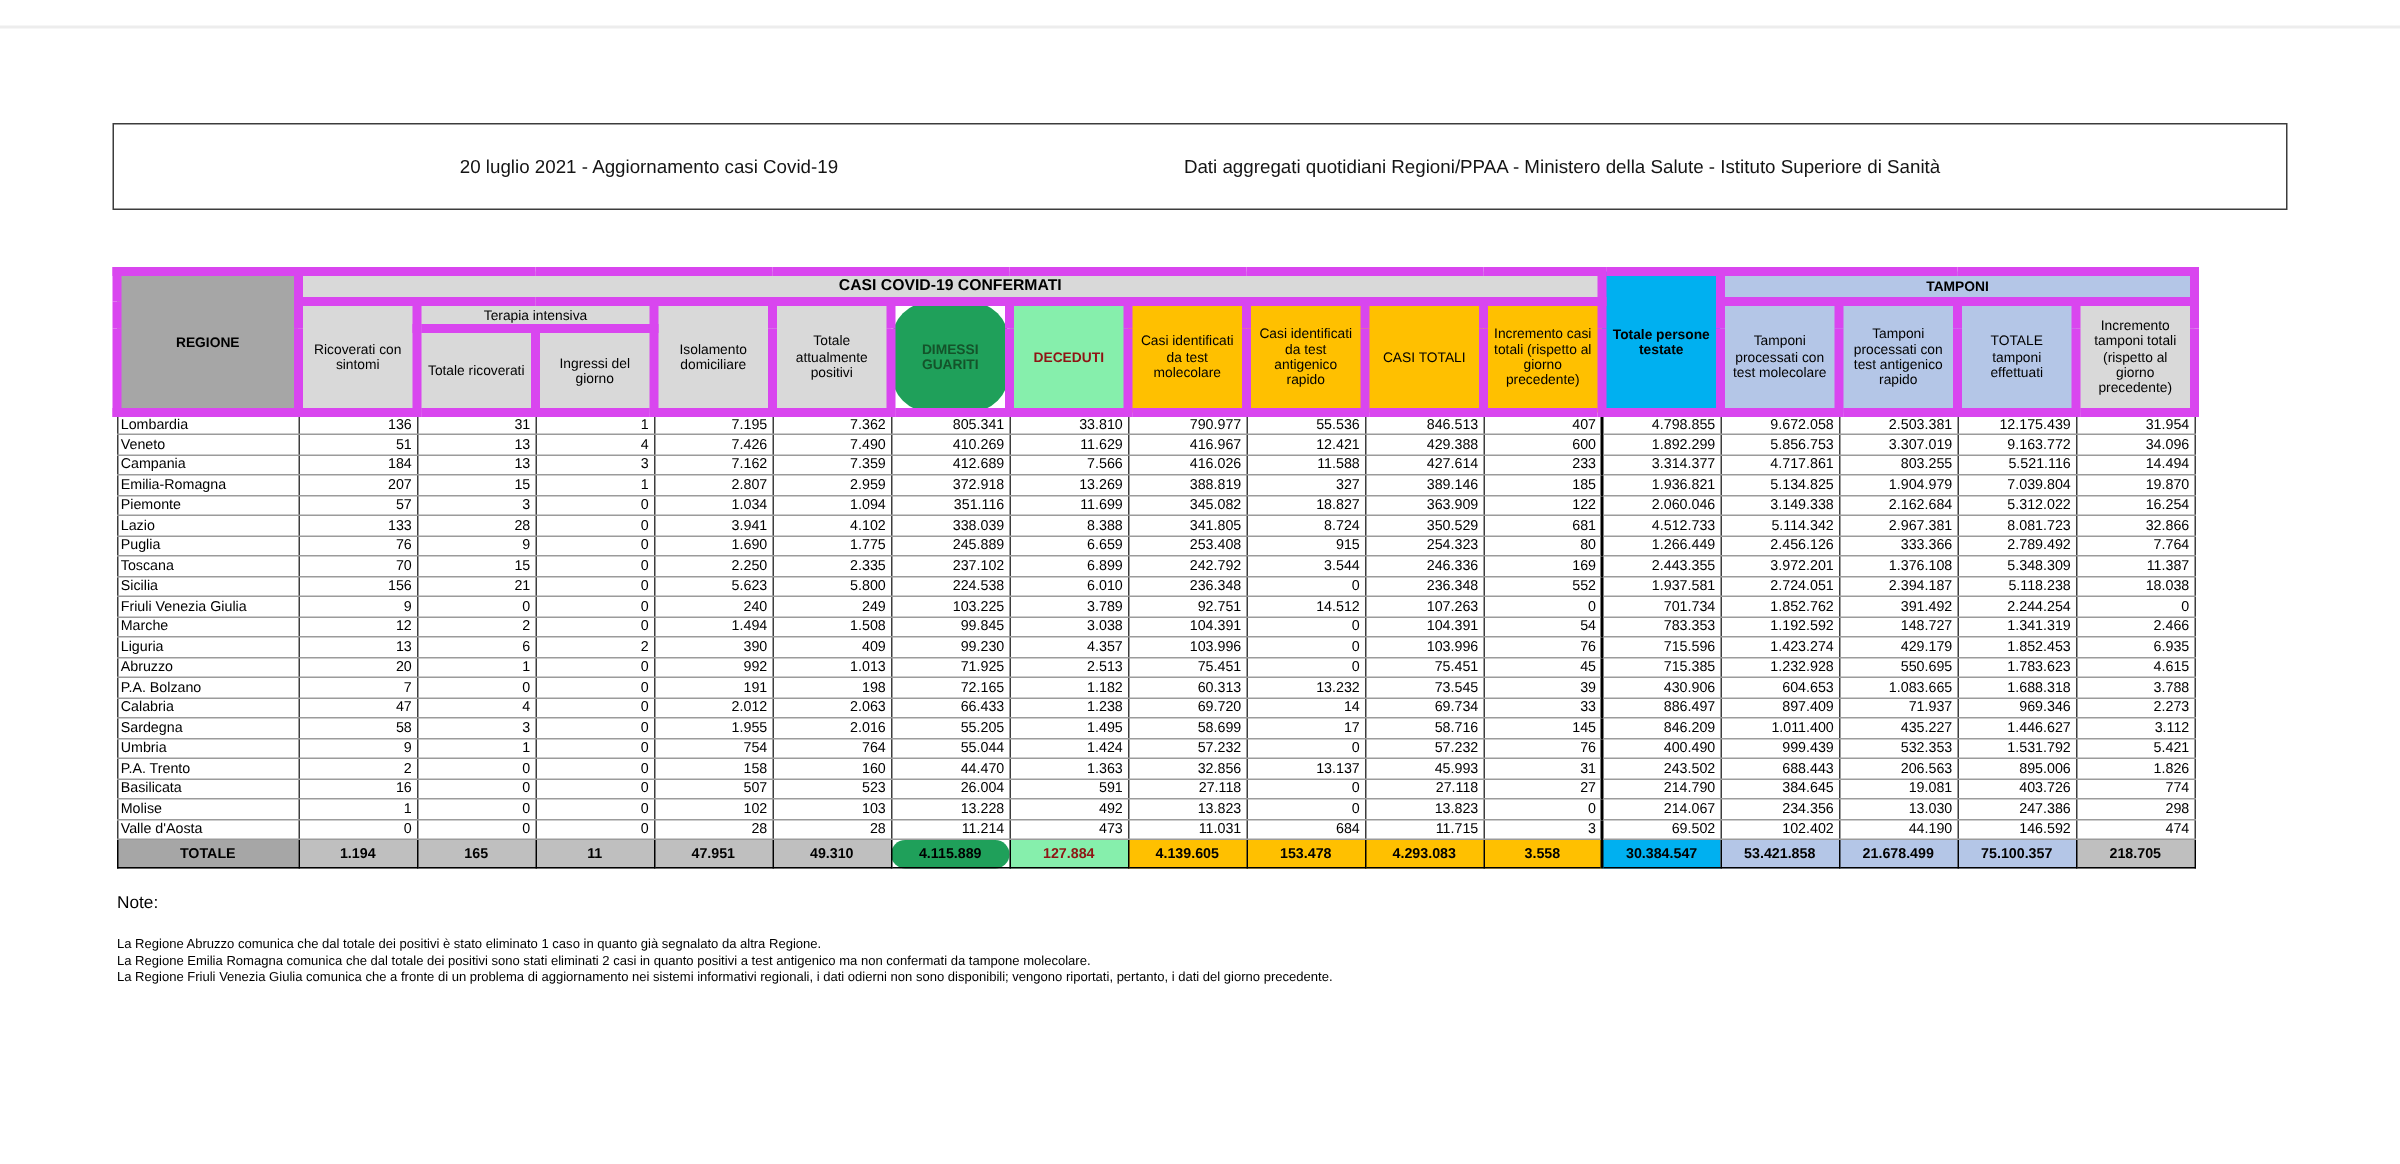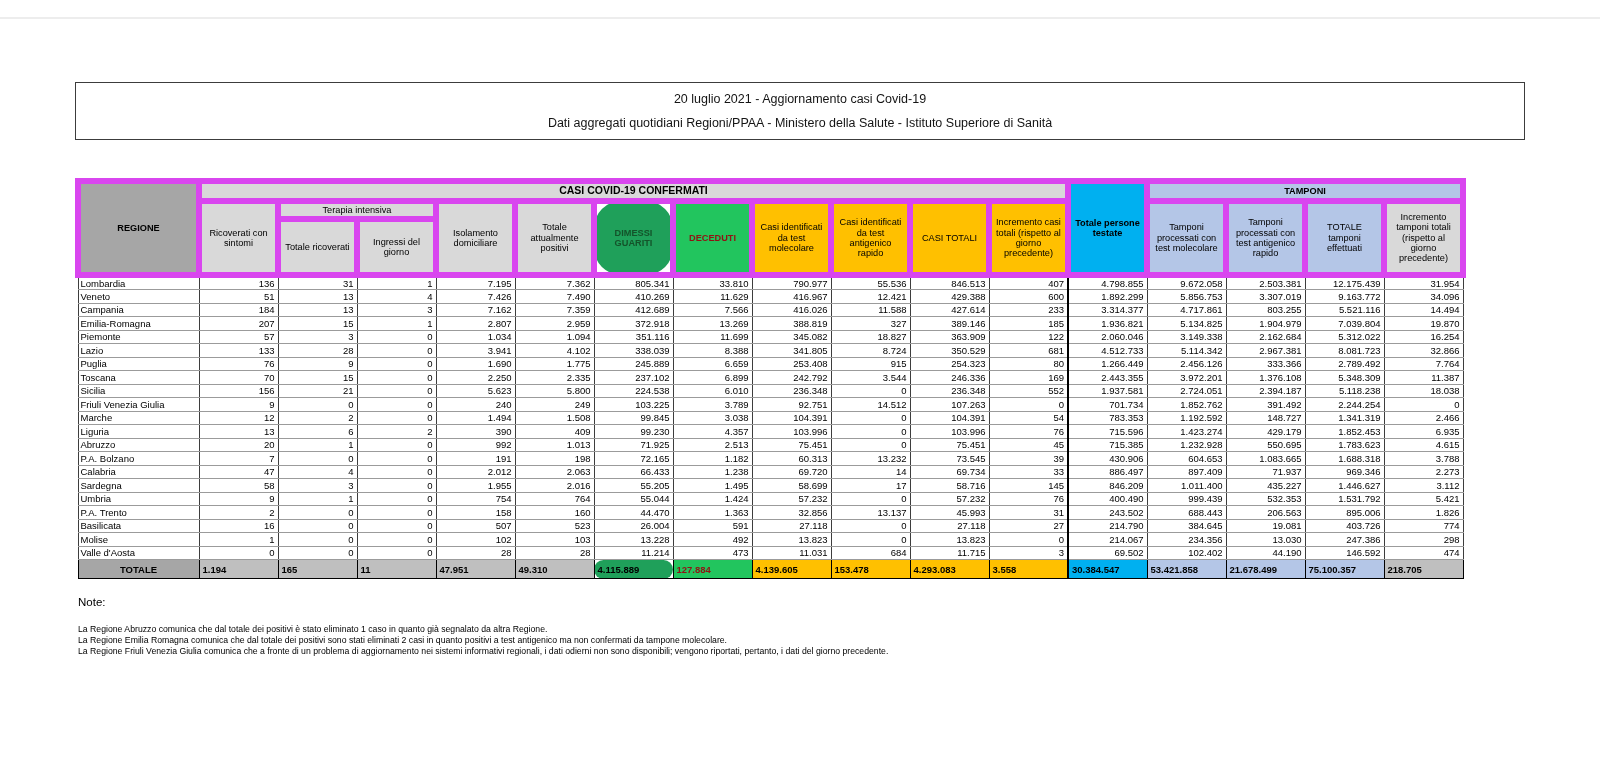--- a/index.html
+++ b/index.html
@@ -6,21 +6,21 @@
   html,body { background:#ffffff; }
   body {
     width:1600px; height:776px; position:relative; overflow:hidden;
     font-family:"Liberation Sans", sans-serif; color:#000;
   }
   .hairline { position:absolute; top:17px; left:0; width:1600px; height:2px; background:#ededed; }
 
   .title-box {
     position:absolute; left:75px; top:82px; width:1450px; height:58px;
     border:1px solid #3c3c3c; background:#fff;
-    display:flex; flex-direction:column; justify-content:space-evenly; align-items:center;
+    display:flex; flex-direction:row; justify-content:space-evenly; align-items:center;
   }
   .title-line { font-size:12.5px; color:#141414; }
 
   table.covid {
     position:absolute; left:75px; top:178px;
     border-collapse:collapse; table-layout:fixed;
     border:1.5px solid #000;
     font-size:9.5px;
   }
   col.c-region { width:121px; }
@@ -32,21 +32,21 @@
   }
   tr.h1 { height:18px; }
   tr.h2 { height:18px; }
   tr.h3 { height:56px; }
   th.big { font-size:10.5px; }
 
   .bold { font-weight:bold; }
   .bg-darkgray { background:#a6a6a6; }
   .bg-gray     { background:#d9d9d9; }
   .bg-green    { background:#1fa05a;border-radius:27px; }
-  .bg-red      { background:#22c55e; }
+  .bg-red      { background:#86efac; }
   .bg-yellow   { background:#ffc000; }
   .bg-cyan     { background:#00b0f0; }
   .bg-blue     { background:#b4c6e7; }
   .bg-totgray  { background:#bfbfbf; }
   .fg-darkgreen{ color:#14532a; }
   .fg-darkred  { color:#8f1414; }
 
   tbody td {
     height:13.5px; background:#fff;
     border-left:1px solid #3d3d3d; border-right:1px solid #3d3d3d;
@@ -55,21 +55,21 @@
   }
   tbody td.num { text-align:right; }
   tbody td.region { text-align:left; }
   td.sep, th.sep { border-left:2.5px solid #000 !important; }
 
   tr.totale td {
     height:19px; font-weight:bold; border:1px solid #000; border-top:1.5px solid #000;
     padding:0 3px; white-space:nowrap;margin-left:20px;
   }
   tr.totale td.tot-label { text-align:center; }
-  tr.totale td.num { text-align:left; }
+  tr.totale td.num { text-align:center; }
 
   .notes { position:absolute; left:78px; top:596px; width:1380px; }
   .notes-heading { font-size:11.5px; margin-bottom:16px; color:#000; }
   .note-line { font-size:8.7px; line-height:11px; color:#000; }
 </style>
 </head>
 <body>
 
 <div class="page">
   <div class="hairline"></div>

